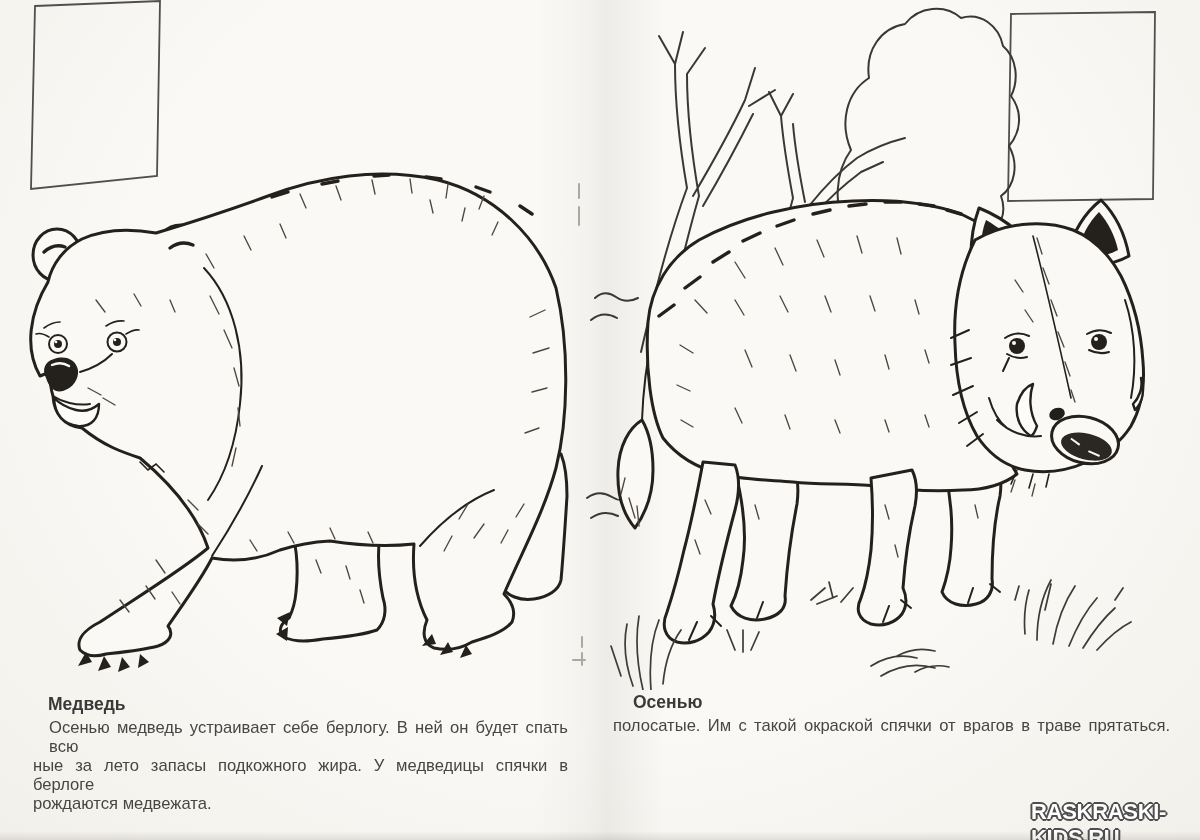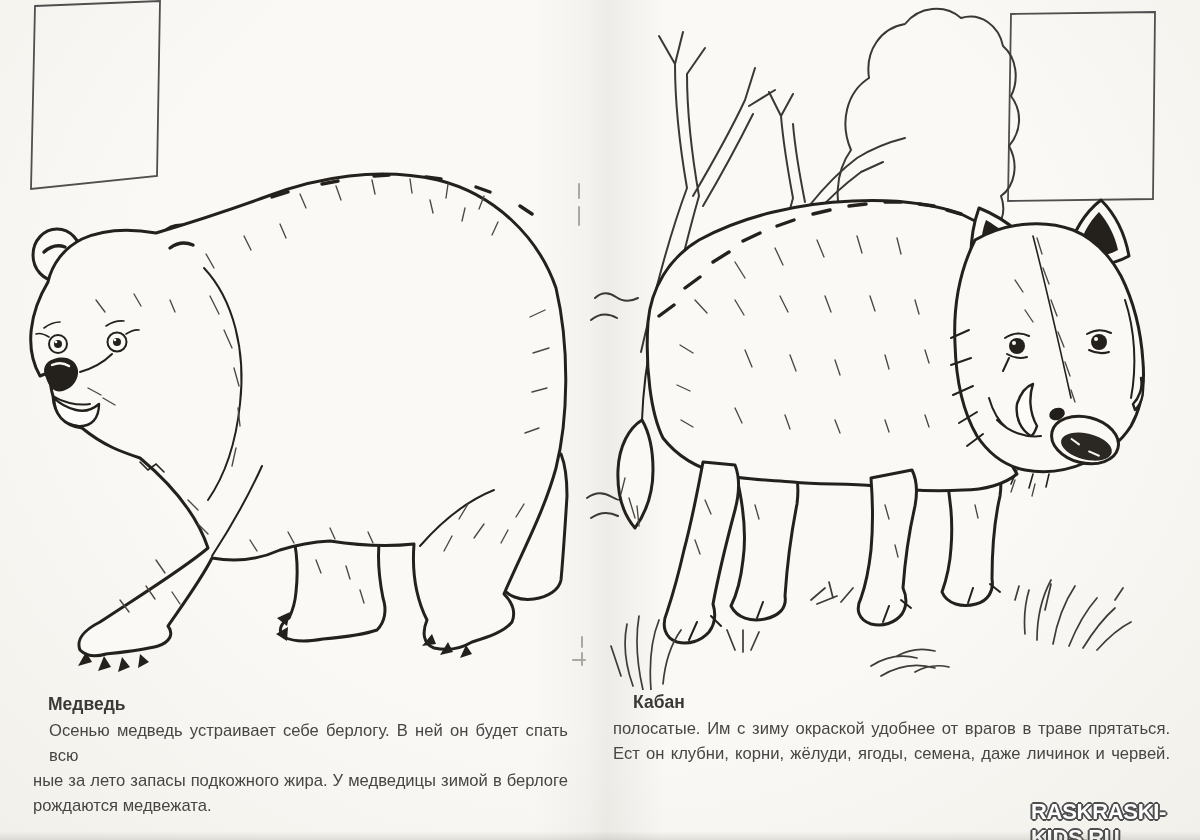--- a/index.html
+++ b/index.html
@@ -26,21 +26,21 @@
   .dk {fill:var(--ink);stroke:none;}
   .thin{fill:none;stroke:var(--ink);stroke-width:2;stroke-linecap:round;}
   .t15{fill:none;stroke:var(--ink);stroke-width:1.6;stroke-linecap:round;}
   .h  {fill:none;stroke:var(--hatch);stroke-width:1.35;stroke-linecap:round;}
   .hd {fill:none;stroke:var(--ink);stroke-width:3.4;stroke-linecap:round;}
   .tree{fill:none;stroke:#3b3834;stroke-width:2;stroke-linecap:round;stroke-linejoin:round;}
   .grass{fill:none;stroke:#3f3b35;stroke-width:1.7;stroke-linecap:round;}
   .frame{fill:none;stroke:var(--frame);stroke-width:1.8;}
   .caption{position:absolute;color:var(--text);}
   .caption .head{font-weight:bold;font-size:17.5px;color:#3a3937;margin:0 0 3px 12px;}
-  .caption .ln{font-size:16.6px;line-height:25px;white-space:normal;}
+  .caption .ln{font-size:16.6px;line-height:19px;white-space:normal;}
   .just{text-align:justify;text-align-last:justify;}
   .ind{padding-left:16px;}
   .watermark{
     position:absolute;left:1031px;top:799px;font-size:22px;font-weight:bold;letter-spacing:-0.3px;
     color:var(--watermark-fill);
     text-shadow:-2px 0 var(--watermark-outline),2px 0 var(--watermark-outline),
       0 -2px var(--watermark-outline),0 2px var(--watermark-outline),
       -1px -1px var(--watermark-outline),1px -1px var(--watermark-outline),
       -1px 1px var(--watermark-outline),1px 1px var(--watermark-outline);
   }
@@ -243,26 +243,25 @@
 
   <div class="foldmark" style="left:578px;top:183px;height:16px;"></div>
   <div class="foldmark" style="left:578px;top:206px;height:20px;"></div>
   <div class="foldmark" style="left:581px;top:636px;height:12px;"></div>
   <div class="foldmark" style="left:581px;top:652px;height:14px;"></div>
   <div class="foldmark" style="left:572px;top:659px;width:14px;height:2px;"></div>
 
   <div class="caption" style="left:33px;top:694px;width:535px;">
     <div class="head" style="margin-left:15px;">Медведь</div>
     <div class="ln just ind">Осенью медведь устраивает себе берлогу. В ней он будет спать всю</div>
-    <div class="ln just">ные за лето запасы подкожного жира. У медведицы зимой в берлоге</div>
+    <div class="ln just">ные за лето запасы подкожного жира. У медведицы спячки в берлоге</div>
     <div class="ln">рождаются медвежата.</div>
   </div>
 
   <div class="caption" style="left:613px;top:692px;width:557px;">
-    <div class="head" style="margin-left:20px;">Кабан</div>
-    <div class="ln just">полосатые. Им с зиму окраской удобнее от врагов в траве прятаться.</div>
-    <div class="ln just">Ест он клубни, корни, жёлуди, ягоды, семена, даже личинок и червей.</div>
+    <div class="head" style="margin-left:20px;">Осенью</div>
+    <div class="ln just">полосатые. Им с такой окраской спячки от врагов в траве прятаться.</div>
   </div>
 
   <div class="watermark">RASKRASKI-KIDS.RU</div>
 
   <div class="bottom-shade"></div>
 </div>
 
 </body></html>

